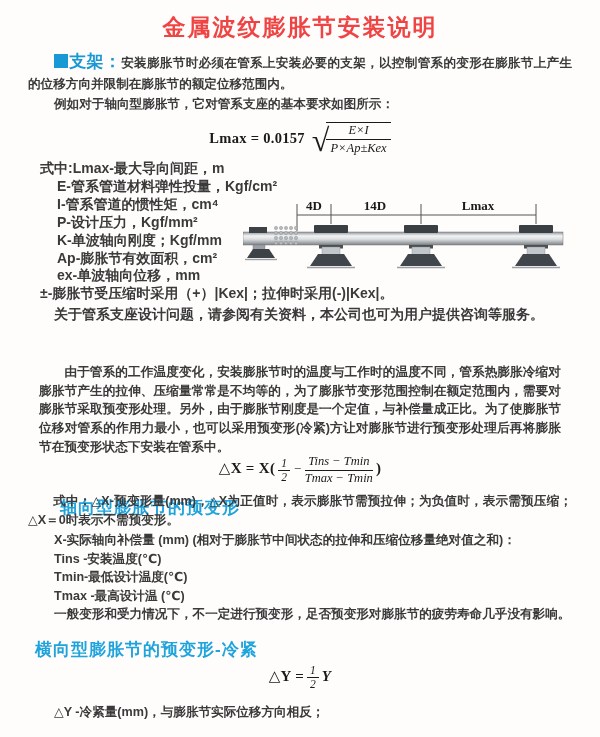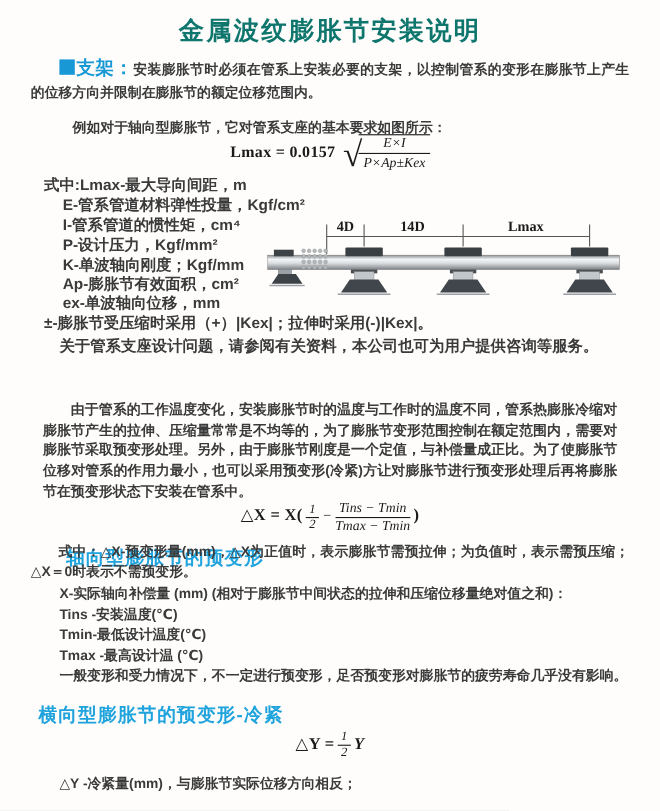--- a/index.html
+++ b/index.html
@@ -4,21 +4,21 @@
 <style>
   html,body{margin:0;padding:0;background:#e9e9e9;}
   .page{
     position:relative;width:600px;height:737px;margin:0 auto;
     background:#fefdfb;overflow:hidden;
     font-family:"Liberation Sans","DejaVu Sans",sans-serif;
     color:#3a3a3a;
   }
   .abs{position:absolute;left:28px;right:28px;}
   .page-title{
-    top:12px;font-size:23px;font-weight:bold;color:#0f766e;
+    top:12px;font-size:23px;font-weight:bold;color:#ef4444;
     letter-spacing:2px;text-align:center;
   }
   
   .lead{top:52px;font-size:12.6px;line-height:20.5px;text-align:justify;font-weight:600;}
   .lead .indent{display:inline-block;width:26px;}
   .sec-label{color:#1898d5;font-size:17px;font-weight:bold;}
   .sq{display:inline-block;width:14px;height:14px;background:#1898d5;vertical-align:-1px;margin-right:1px;}
   .example{top:96px;font-size:12.6px;font-weight:600;}
   .example .indent{display:inline-block;width:26px;}
 
@@ -65,21 +65,21 @@
 <body>
 
 <div class="page">
 
   <div class="abs page-title">金属波纹膨胀节安装说明</div>
 
   <p class="abs lead" style="margin:0;">
     <span class="indent"></span><span class="sq"></span><span class="sec-label">支架：</span><span>安装膨胀节时必须在管系上安装必要的支架，以控制管系的变形在膨胀节上产生的位移方向并限制在膨胀节的额定位移范围内。</span>
   </p>
 
-  <p class="abs example" style="margin:12px;">
+  <p class="abs example" style="margin:0;">
     <span class="indent"></span><span>例如对于轴向型膨胀节，它对管系支座的基本要求如图所示：</span>
   </p>
 
   <div class="formula f1">
     <span class="f-lhs">Lmax = 0.0157</span><span class="radical">√</span><span class="frac vinculum"><span class="num">E×I</span><span class="den">P×Ap±Kex</span></span>
   </div>
 
   <div class="abs vars">
     <div class="v-head">式中:Lmax-最大导向间距，m</div>
     <div class="v-item">E-管系管道材料弹性投量，Kgf/cm²</div>

